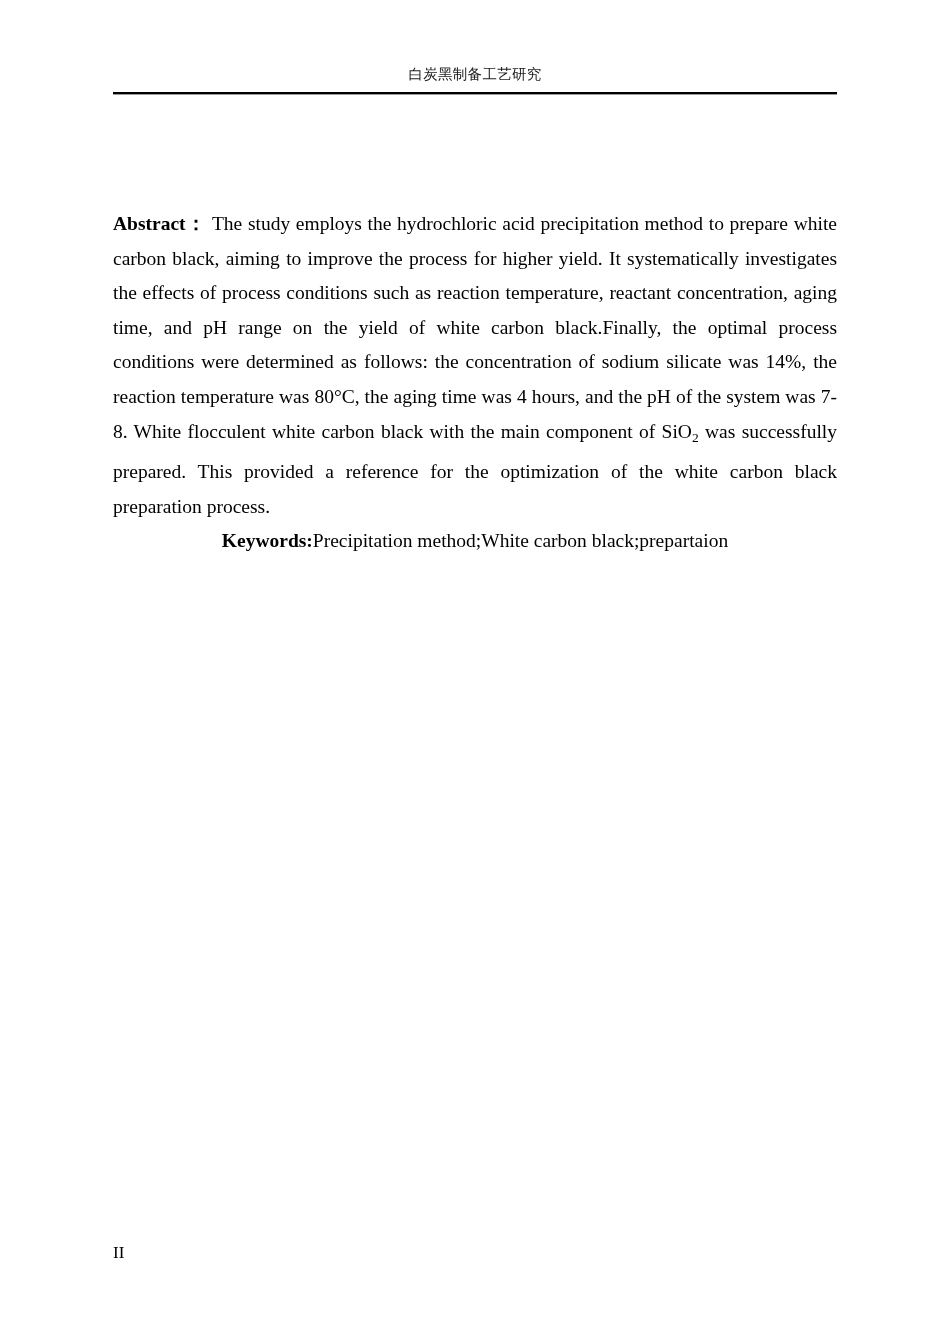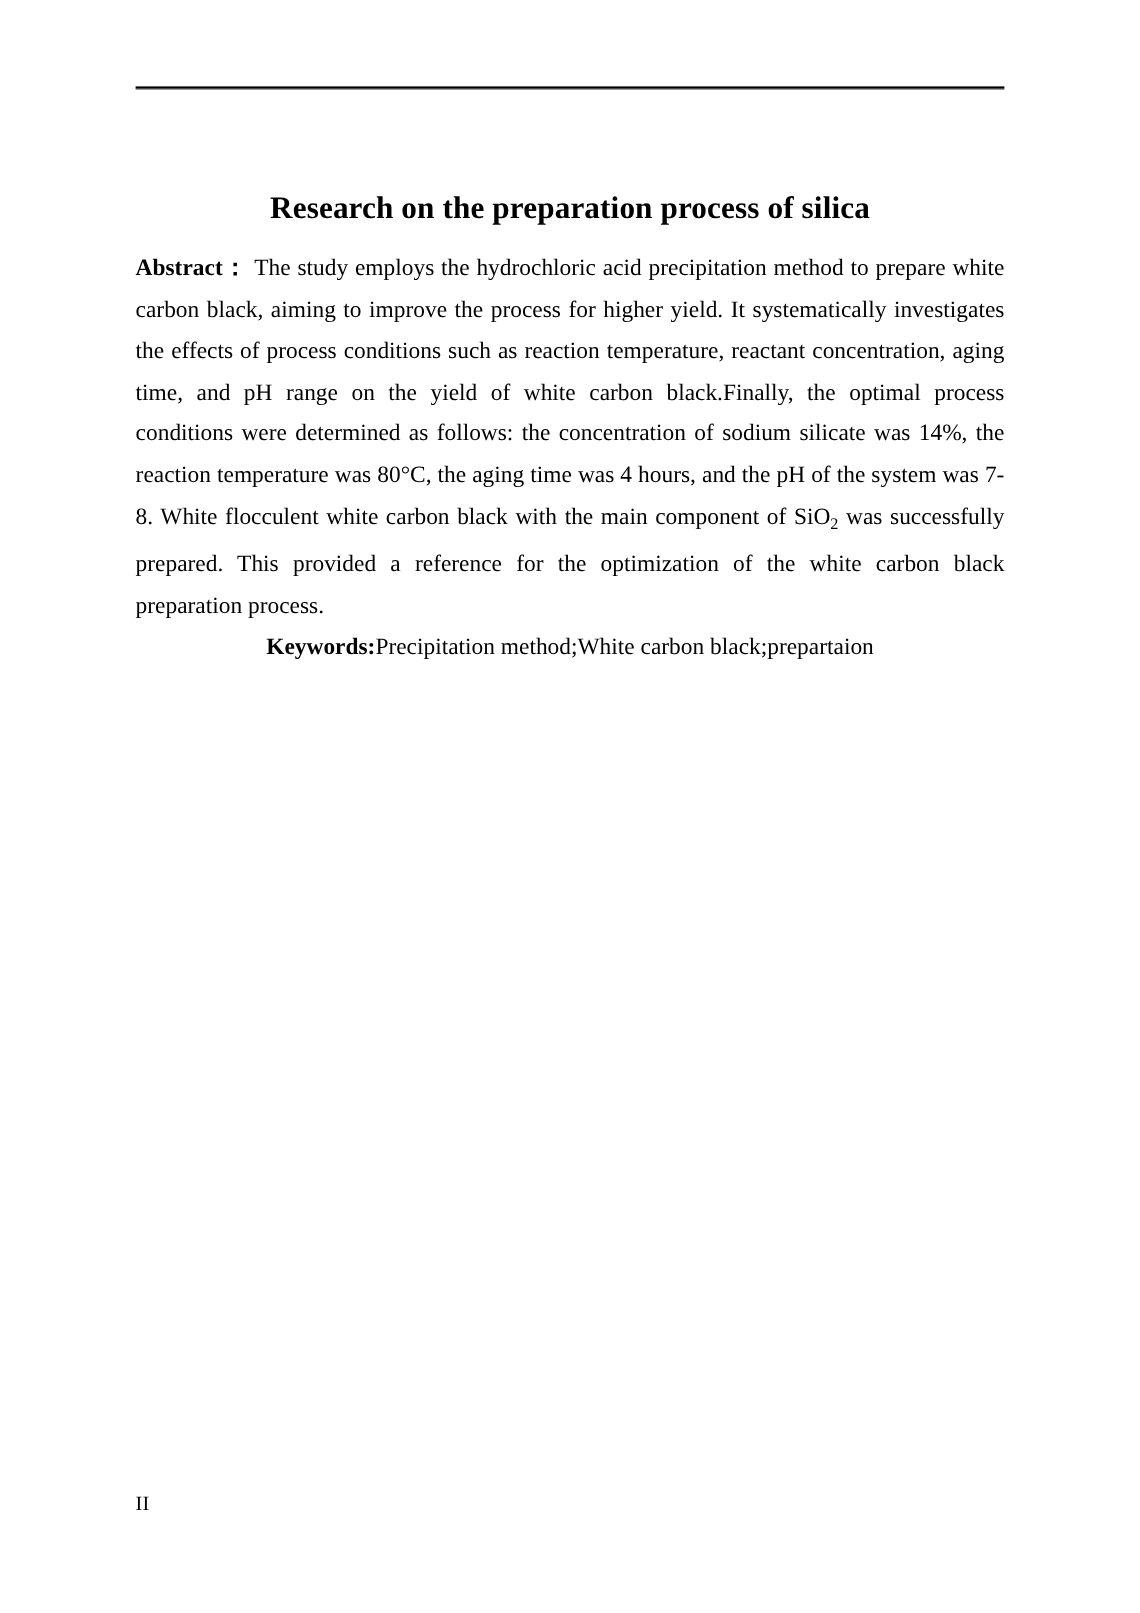--- a/index.html
+++ b/index.html
@@ -105,24 +105,24 @@
     font-size: 17px;
     line-height: 20px;
   }
 </style>
 </head>
 <body>
 
 <div class="page">
 
   <div class="header-block">
+    <div class="header-text">白炭黑制备工艺研究</div>
     <div class="header-rule"></div>
   </div>
 
-  <h1 class="doc-title">Research on the preparation process of silica</h1>
 
   <div class="abstract-block">
     <p class="abstract-para"><span class="lbl-bold">Abstract</span><span class="fw-colon">：</span> <span>The study employs the hydrochloric acid precipitation method to prepare white carbon black, aiming to improve the process for higher yield. It systematically investigates the effects of process conditions such as reaction temperature, reactant concentration, aging time, and pH range on the yield of white carbon black.Finally, the optimal process conditions were determined as follows: the concentration of sodium silicate was 14%, the reaction temperature was 80°C, the aging time was 4 hours, and the pH of the system was 7-8. White flocculent white carbon black with the main component of SiO</span><span class="sub">2</span><span> was successfully prepared. This provided a reference for the optimization of the white carbon black preparation process.</span></p>
 
     <p class="keywords-line"><span class="lbl-bold">Keywords:</span><span>Precipitation method;White carbon black;prepartaion</span></p>
   </div>
 
   <div class="page-number">II</div>
 
 </div>

